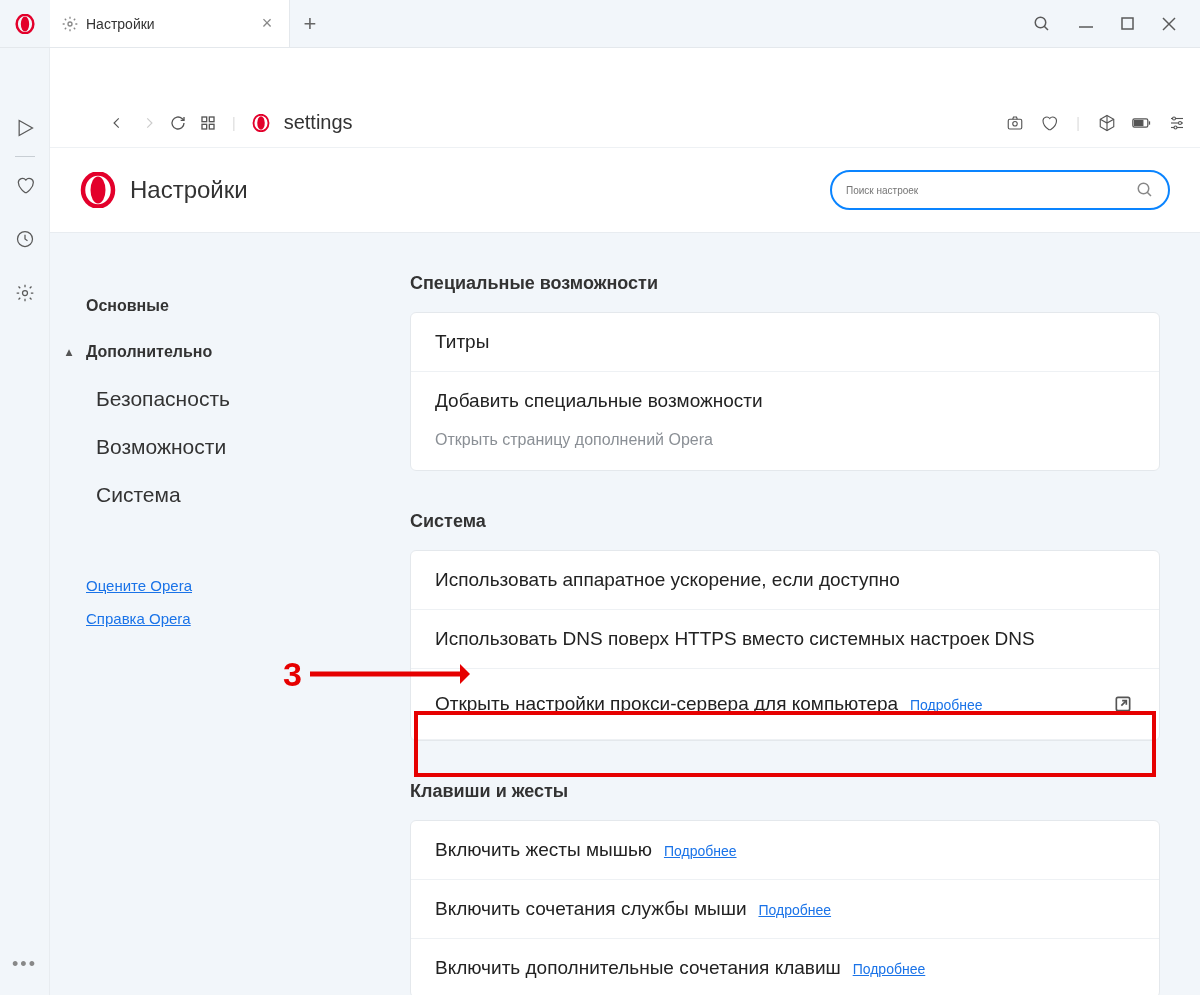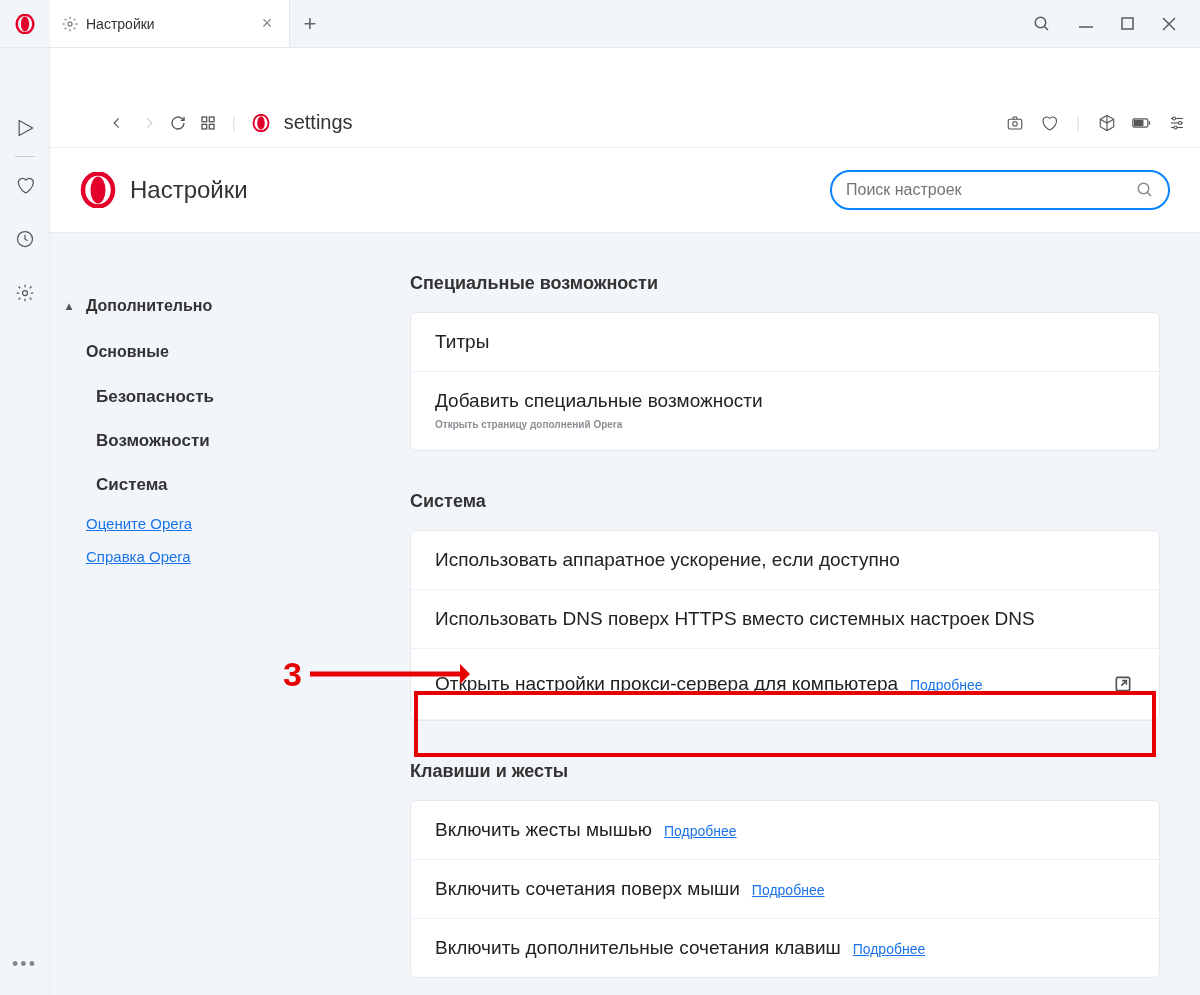--- a/index.html
+++ b/index.html
@@ -27,41 +27,41 @@
   
   .leftrail { position: absolute; left: 0; top: 48px; bottom: 0; width: 50px; background: #f2f6fa; display: flex; flex-direction: column; align-items: center; padding-top: 70px; gap: 34px; color: #5a5a5a; border-right: 1px solid #e8ecf0; }
   .leftrail .rail-dots { margin-top: auto; margin-bottom: 20px; letter-spacing: 2px; font-size: 18px; color: #888; }
   .rail-sep { width: 20px; height: 1px; background: #c8ced4; margin-top: -16px; margin-bottom: -16px; }
   
   
   .body { position: absolute; left: 50px; right: 0; top: 98px; bottom: 0; display: flex; flex-direction: column; }
   .page-header { background: #fff; padding: 22px 30px; display: flex; align-items: center; border-bottom: 1px solid #e8ecf0; }
   .page-title { font-size: 24px; color: #333; margin-left: 14px; font-weight: 400; }
   .searchbox { margin-left: auto; width: 340px; height: 40px; border: 2px solid #0a84ff; border-radius: 20px; display: flex; align-items: center; padding: 0 14px; }
-  .searchbox input { border: none; outline: none; flex: 1; font-size: 16px; }
+  .searchbox input { border: none; outline: none; flex: 1; font-size: 10px; }
   .searchbox .sicon { color: #888; }
   
   .content { flex: 1; display: flex; background: #f2f6fa; overflow: hidden; }
   
   
   .sidebar { width: 300px; padding: 50px 0 0 36px; }
   .side-item { font-size: 16px; color: #333; font-weight: 600; padding: 14px 0; cursor: pointer; display: flex; align-items: center; gap: 8px; }
   .side-item.expanded::before { content: '▴'; font-size: 12px; color: #555; margin-left: -20px; width: 12px; }
-  .side-sub { font-size: 17px; color: #333; font-weight: 700; padding: 12px 0 12px 10px; cursor: pointer; }
-  .side-links { }
+  .side-sub { font-size: 21px; color: #333; font-weight: 400; padding: 12px 0 12px 10px; cursor: pointer; }
+  .side-links { margin-top: 50px; }
   .side-link { display: block; color: #1a73e8; text-decoration: underline; font-size: 15px; padding: 8px 0; }
   
   
   .main { flex: 1; padding: 40px 40px 0 60px; overflow-y: auto; }
   .section-title { font-size: 18px; font-weight: 600; color: #333; margin-bottom: 18px; }
   .card { background: #fff; border: 1px solid #e4e8ec; border-radius: 6px; margin-bottom: 40px; }
   .row { padding: 18px 24px; border-bottom: 1px solid #eef1f4; position: relative; }
   .row:last-child { border-bottom: none; }
   .row-title { font-size: 19px; color: #222; }
-  .row-sub { font-size: 10px; color: #8a8f95; margin-top: 5px; line-height: 1.5; font-weight: bold; }
+  .row-sub { font-size: 16px; color: #8a8f95; margin-top: 16px; line-height: 1.5; }
   .link { color: #1a73e8; text-decoration: underline; }
   .launch-icon { position: absolute; right: 26px; top: 50%; transform: translateY(-50%); color: #555; cursor: pointer; }
   .row-inline .link { margin-left: 8px; }
   
   .highlight { position: absolute; border: 4px solid #e60000; pointer-events: none; }
   .callout-num { position: absolute; color: #e60000; font-weight: 900; font-size: 34px; font-family: Arial; }
   .callout-arrow { position: absolute; }
   
   .opera-logo { display: inline-block; }
   
@@ -233,22 +233,22 @@
             <circle cx="10" cy="10" r="7"></circle>
             <line x1="20" y1="20" x2="15" y2="15"></line>
           </svg>
         </span>
     </div>
   </div>
 
   <div class="content">
 
     <div class="sidebar">
+      <div class="side-item">Основные</div>
       <div class="side-item expanded">Дополнительно</div>
-      <div class="side-item">Основные</div>
       <div class="side-sub">Безопасность</div>
       <div class="side-sub">Возможности</div>
       <div class="side-sub">Система</div>
       <div class="side-links">
         <a class="side-link">Оцените Opera</a>
         <a class="side-link">Справка Opera</a>
       </div>
     </div>
 
     <div class="main">
@@ -286,21 +286,21 @@
         <div class="highlight" style="left:3px;right:3px;top:160px;height:66px"></div>
       </div>
 
       <div class="section-title">Клавиши и жесты</div>
       <div class="card">
         <div class="row row-inline">
           <span class="row-title">Включить жесты мышью</span>
           <a class="link">Подробнее</a>
         </div>
         <div class="row row-inline">
-          <span class="row-title">Включить сочетания поверх мыши</span>
+          <span class="row-title">Включить сочетания службы мыши</span>
           <a class="link">Подробнее</a>
         </div>
         <div class="row row-inline">
           <span class="row-title">Включить дополнительные сочетания клавиш</span>
           <a class="link">Подробнее</a>
         </div>
       </div>
 
     </div>
   </div>

